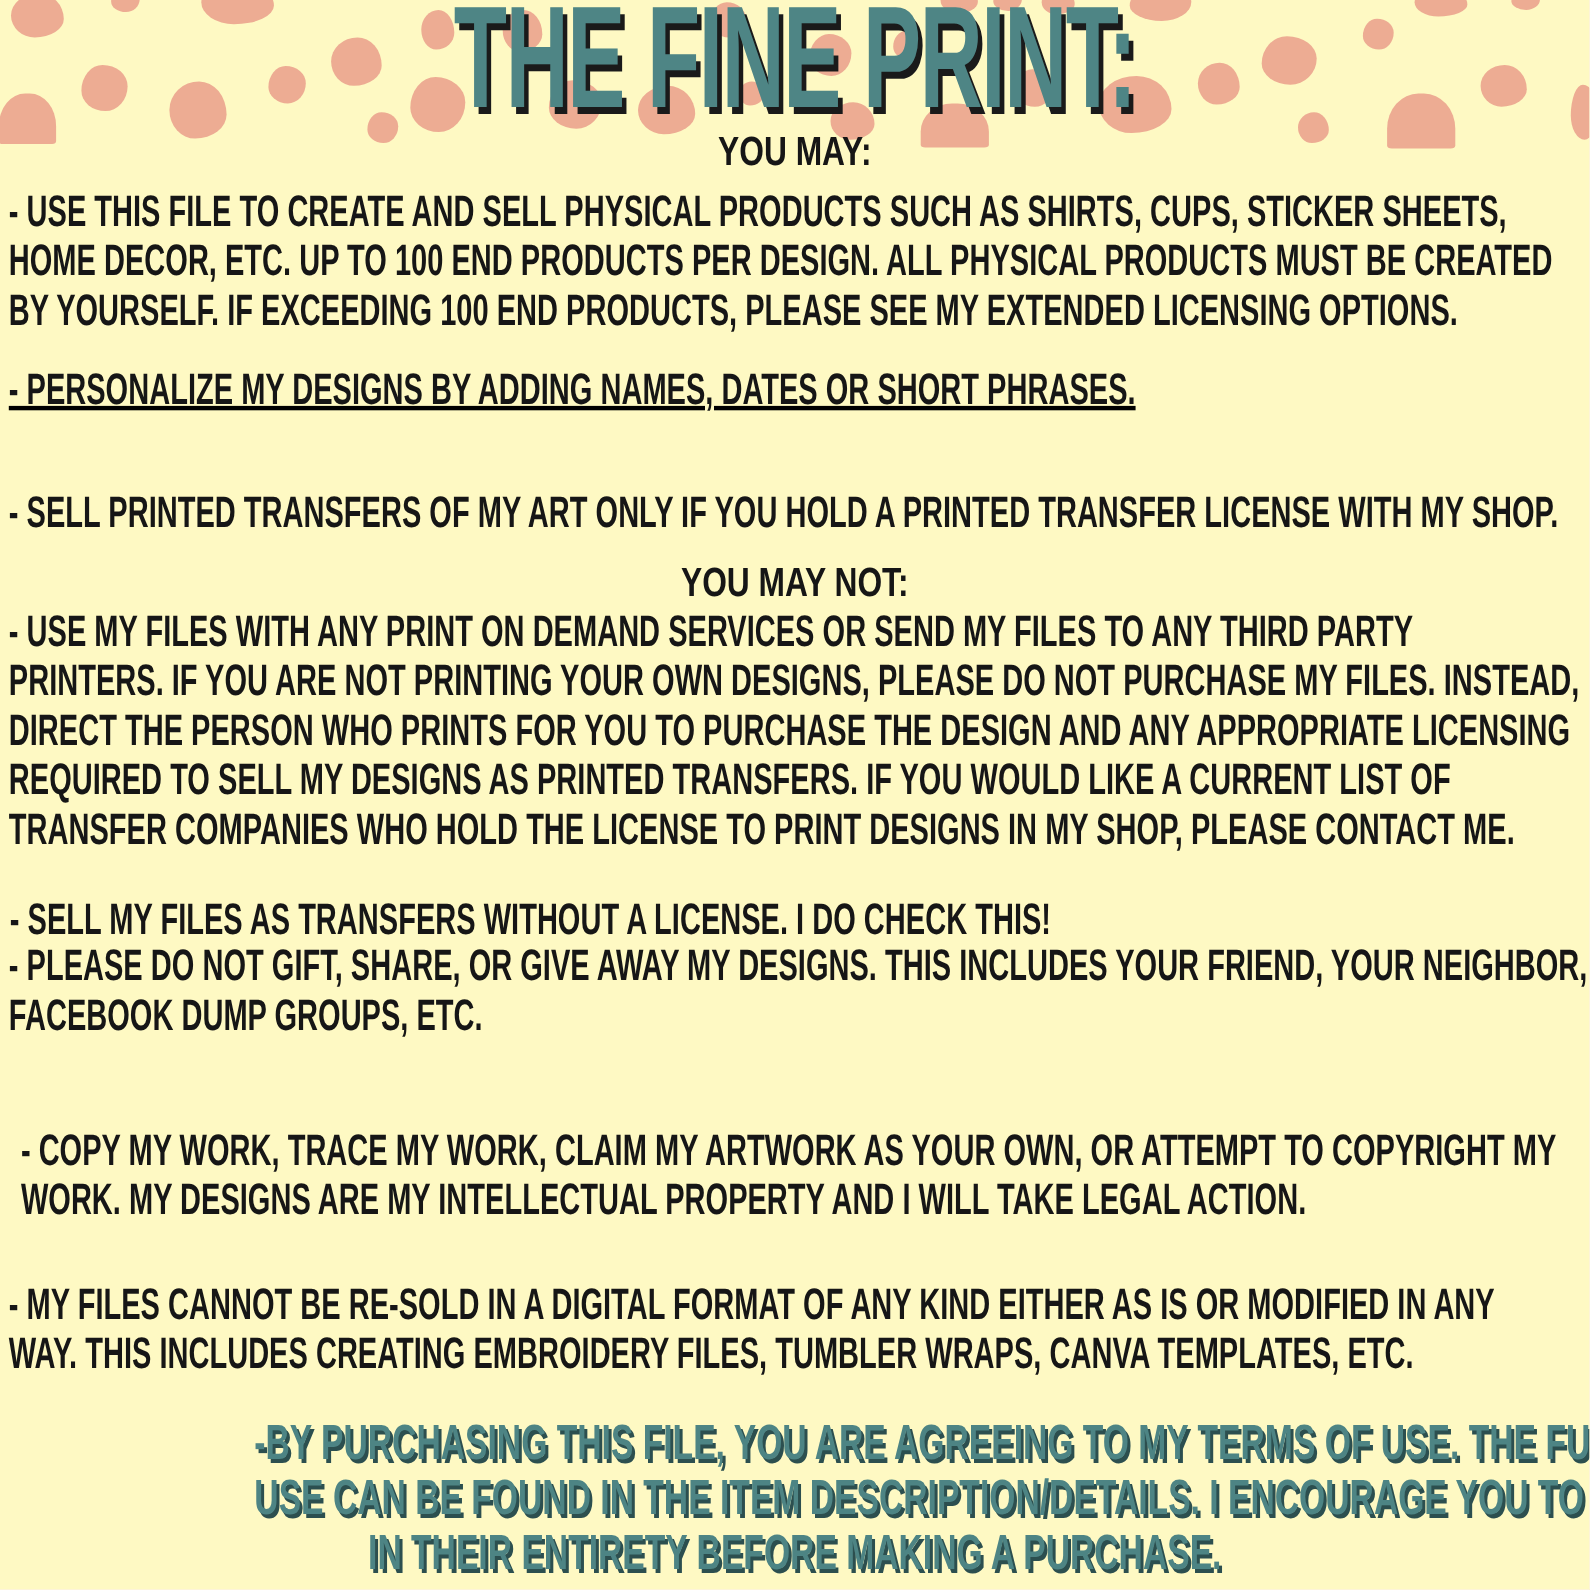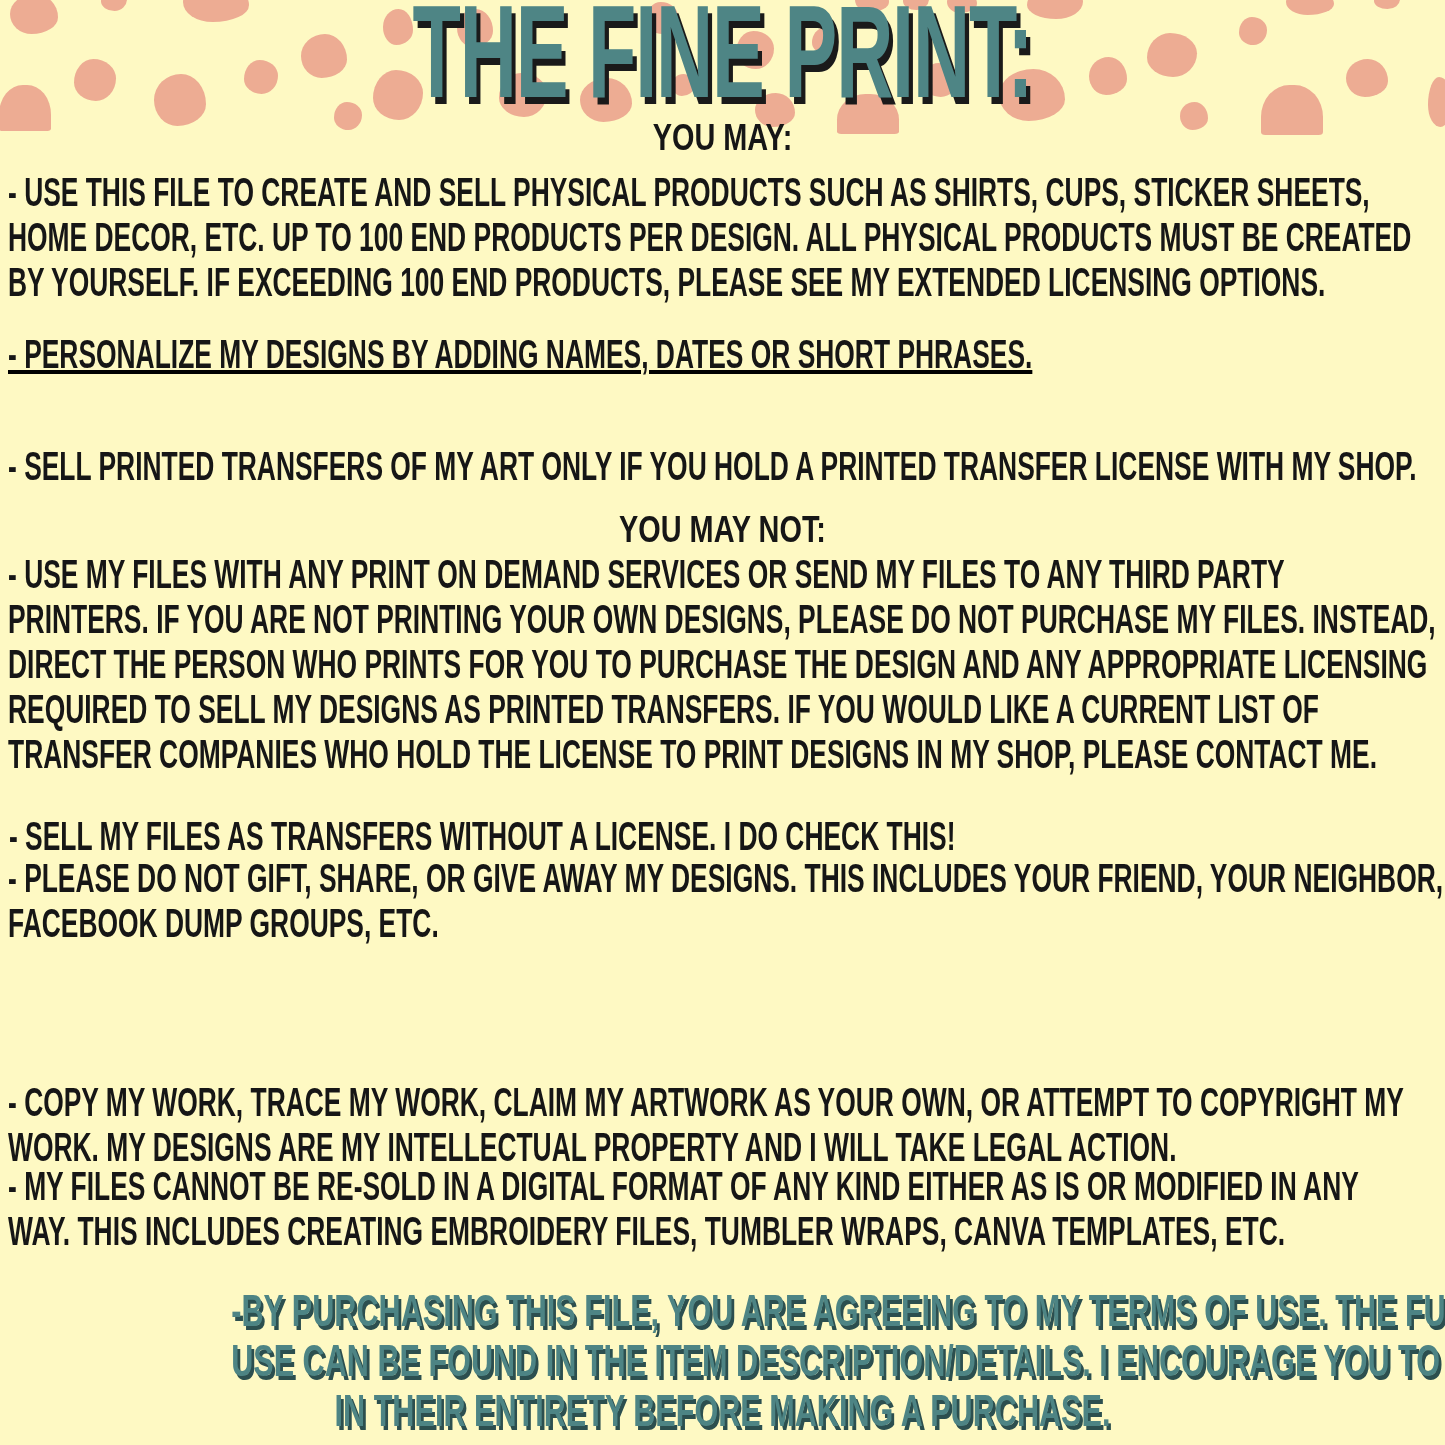--- a/index.html
+++ b/index.html
@@ -119,21 +119,21 @@
         <div class="bline">REQUIRED TO SELL MY DESIGNS AS PRINTED TRANSFERS. IF YOU WOULD LIKE A CURRENT LIST OF</div>
         <div class="bline">TRANSFER COMPANIES WHO HOLD THE LICENSE TO PRINT DESIGNS IN MY SHOP, PLEASE CONTACT ME.</div>
       </div>
       <div class="para" style="top: 814px; text-align: center;">
         <div class="bline">- SELL MY FILES AS TRANSFERS WITHOUT A LICENSE. I DO CHECK THIS!</div>
       </div>
       <div class="para" style="top: 856px;">
         <div class="bline">- PLEASE DO NOT GIFT, SHARE, OR GIVE AWAY MY DESIGNS. THIS INCLUDES YOUR FRIEND, YOUR NEIGHBOR,</div>
         <div class="bline">FACEBOOK DUMP GROUPS, ETC.</div>
       </div>
-      <div class="para" style="top: 1080px;">
+      <div class="para" style="top: 1024px; margin-left: 11px;">
         <div class="bline">- COPY MY WORK, TRACE MY WORK, CLAIM MY ARTWORK AS YOUR OWN, OR ATTEMPT TO COPYRIGHT MY</div>
         <div class="bline">WORK. MY DESIGNS ARE MY INTELLECTUAL PROPERTY AND I WILL TAKE LEGAL ACTION.</div>
       </div>
       <div class="para" style="top: 1164px;">
         <div class="bline">- MY FILES CANNOT BE RE-SOLD IN A DIGITAL FORMAT OF ANY KIND EITHER AS IS OR MODIFIED IN ANY</div>
         <div class="bline">WAY. THIS INCLUDES CREATING EMBROIDERY FILES, TUMBLER WRAPS, CANVA TEMPLATES, ETC.</div>
       </div>
     </div>
   <div class="footer" id="footer">
       <div class="fline">-BY PURCHASING THIS FILE, YOU ARE AGREEING TO MY TERMS OF USE. THE FULL TERMS OF</div>

